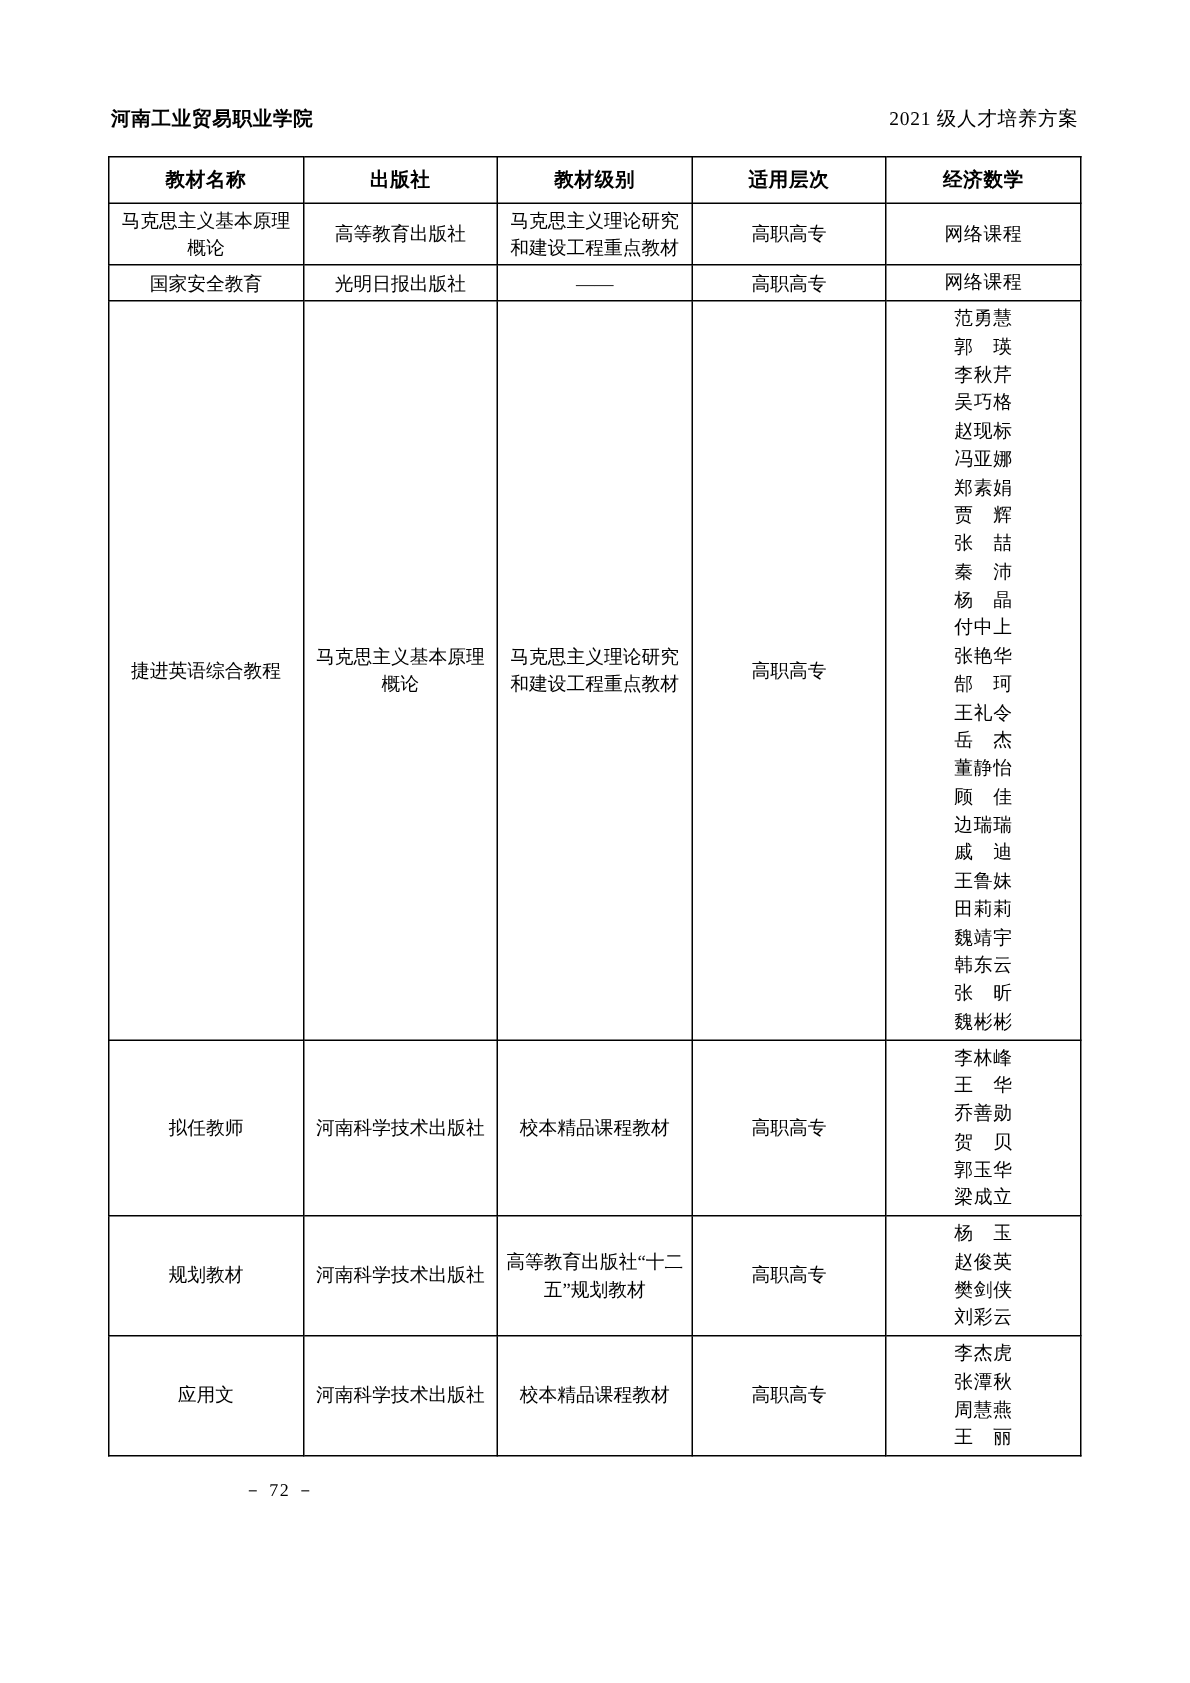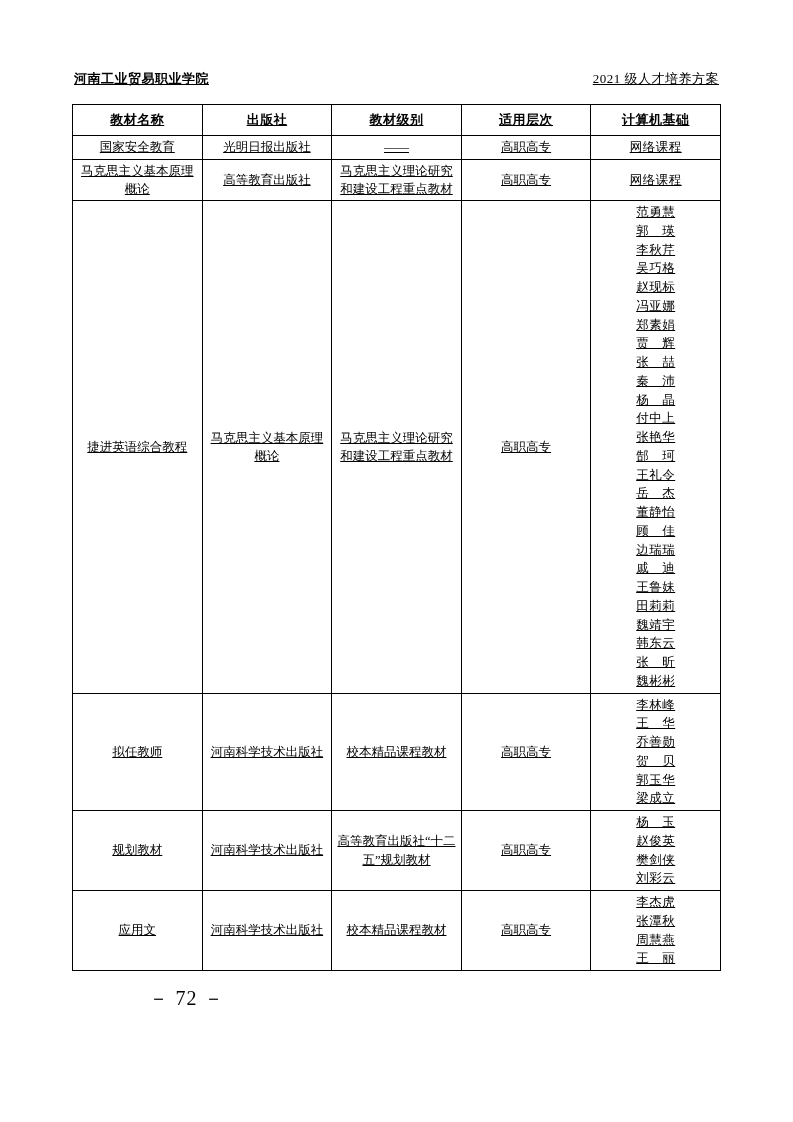--- a/index.html
+++ b/index.html
@@ -16,21 +16,20 @@
     overflow: hidden;
   }
   .page {
     position: absolute;
     left: 0;
     top: 0;
     width: 793px;
     height: 1122px;
     box-sizing: border-box;
     padding: 70px 72px 16px 72px;
-    text-decoration: underline;
   }
   .header {
     display: flex;
     justify-content: space-between;
     align-items: baseline;
     font-size: 13px;
     margin-bottom: 16px;
     padding: 0 2px;
   }
   .header-left {
@@ -78,21 +77,21 @@
     line-height: 1.5;
     letter-spacing: 0.5px;
   }
   .teacher-list span {
     display: block;
     white-space: nowrap;
   }
   .footer {
     margin-top: 14px;
     text-align: center;
-    font-size: 20px;
+    font-size: 12px;
     letter-spacing: 1px;
   }
   .footer-inner {
     display: inline-block;
     margin-left: -420px;
   }
 </style>
 </head>
 <body>
 
@@ -103,42 +102,42 @@
     <div class="header-right">2021 级人才培养方案</div>
   </div>
 
   <table class="mat-table">
     <thead>
       <tr>
         <th class="col-name">教材名称</th>
         <th class="col-pub">出版社</th>
         <th class="col-level">教材级别</th>
         <th class="col-tier">适用层次</th>
-        <th class="col-teach">计算机基础</th>
+        <th class="col-teach">经济数学</th>
       </tr>
     </thead>
     <tbody>
 
+
+      <tr>
+        <td class="col-name">马克思主义基本原理概论</td>
+        <td class="col-pub">高等教育出版社</td>
+        <td class="col-level">马克思主义理论研究和建设工程重点教材</td>
+        <td class="col-tier">高职高专</td>
+        <td class="col-teach">
+          <span class="teacher-list">
+              <span>网络课程</span>
+            </span>
+        </td>
+      </tr>
 
       <tr>
         <td class="col-name">国家安全教育</td>
         <td class="col-pub">光明日报出版社</td>
         <td class="col-level">——</td>
-        <td class="col-tier">高职高专</td>
-        <td class="col-teach">
-          <span class="teacher-list">
-              <span>网络课程</span>
-            </span>
-        </td>
-      </tr>
-
-      <tr>
-        <td class="col-name">马克思主义基本原理概论</td>
-        <td class="col-pub">高等教育出版社</td>
-        <td class="col-level">马克思主义理论研究和建设工程重点教材</td>
         <td class="col-tier">高职高专</td>
         <td class="col-teach">
           <span class="teacher-list">
               <span>网络课程</span>
             </span>
         </td>
       </tr>
 
       <tr>
         <td class="col-name">捷进英语综合教程</td>

